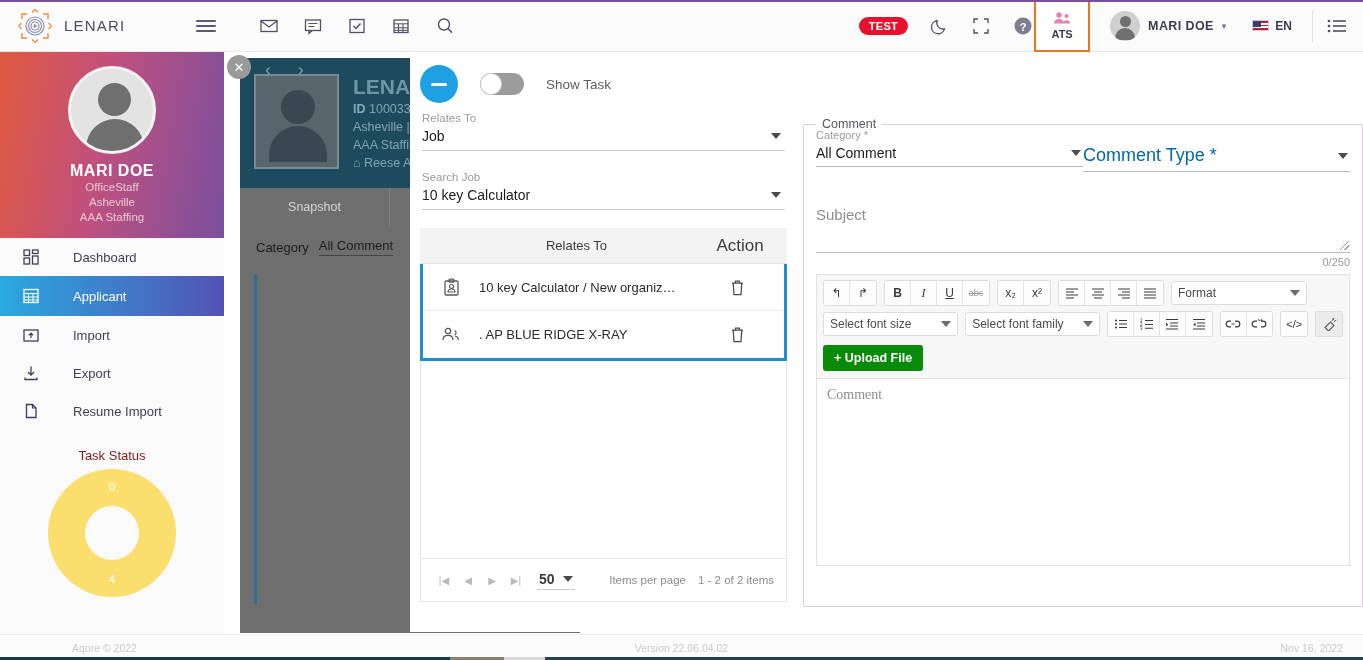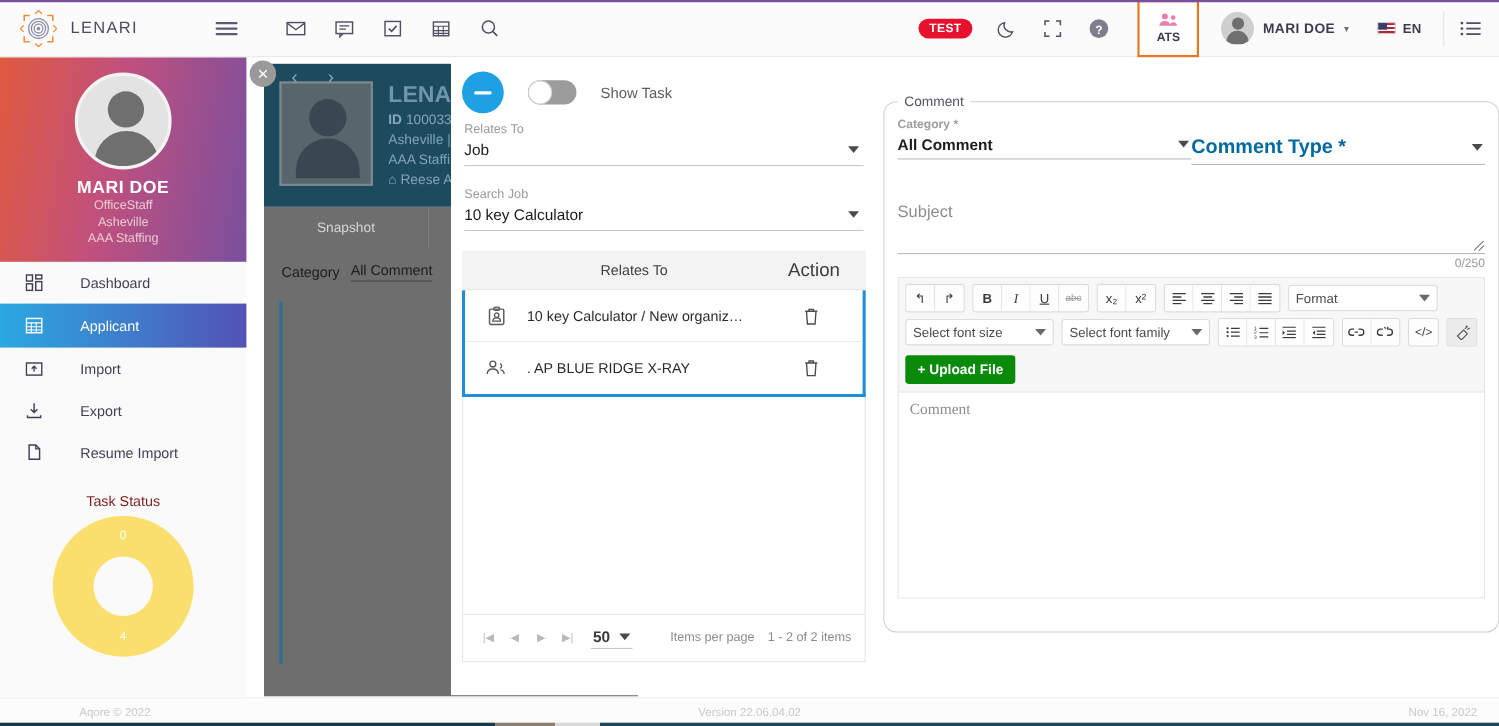--- a/index.html
+++ b/index.html
@@ -24,21 +24,21 @@
   .hamburger i { display:block; width:20px; height:2px; background:#5a5a72; border-radius:1px;}
   .topicons { display:flex; align-items:center; gap:22px; margin-left:42px; }
   .ticon { width:22px; height:22px; color:#4f4f66; display:flex; align-items:center; justify-content:center; cursor:pointer;}
   .topright { margin-left:auto; display:flex; align-items:center; height:52px;}
   .badge-test {
     background:#e8112d; color:#fff; font-size:11px; font-weight:700;
     padding:3px 10px; border-radius:10px; letter-spacing:.3px;
   }
   .tr-item { display:flex; align-items:center; justify-content:center; margin-left:22px; color:#4f4f66; cursor:pointer;}
   .ats-box {
-    margin-left:24px; border:2px solid #e87722; height:52px; width:56px;
+    border:2px solid #e87722; height:52px; width:56px;
     display:flex; flex-direction:column; align-items:center; justify-content:center; gap:1px;
     background:#fff; cursor:pointer;
   }
   .ats-label { font-size:11px; font-weight:700; color:#3c3c50;}
   .user-block { display:flex; align-items:center; gap:8px; margin-left:20px; cursor:pointer;}
   .avatar-sm { width:30px; height:30px; border-radius:50%; background:#cfcfcf; overflow:hidden; position:relative;}
   .avatar-sm:before { content:""; position:absolute; width:11px; height:11px; border-radius:50%; background:#6f6f6f; left:9.5px; top:5px;}
   .avatar-sm:after { content:""; position:absolute; width:20px; height:12px; border-radius:10px 10px 0 0; background:#6f6f6f; left:5px; top:17px;}
   .uname { font-size:12.5px; font-weight:700; color:#3c3c50; letter-spacing:.4px;}
   .caret { font-size:9px; color:#6d6d80;}
@@ -113,23 +113,23 @@
   .grow .txt { flex:1; font-size:13px; color:#2b2b2b; white-space:nowrap; overflow:hidden; text-overflow:ellipsis; padding-right:8px;}
   .grow .act { width:94px; display:flex; align-items:center; justify-content:center; cursor:pointer; color:#4a4a4a;}
   .grid-body-fill { border-left:1px solid #e6e6e6; border-right:1px solid #e6e6e6; height:197px; background:#fff;}
   .pager { display:flex; align-items:center; height:44px; border:1px solid #e6e6e6; padding:0 12px; gap:2px; background:#fff;}
   .pg-btn { width:22px; height:22px; display:flex; align-items:center; justify-content:center; font-size:10px; color:#b9b9b9; cursor:pointer;}
   .pg-size { display:flex; align-items:center; gap:8px; margin-left:8px; border-bottom:1px solid #c9c9c9; padding:0 2px 2px;}
   .pg-size span { font-size:14px; font-weight:700; color:#3a3a3a;}
   .pg-info { margin-left:auto; display:flex; gap:12px; font-size:11.5px; color:#8c8c8c;}
 
   .modal-right { position:absolute; left:393px; top:40px; width:560px; height:540px;}
-  .fieldset { position:relative; border:1px solid #d6cfd6; border-radius:12px; height:483px; padding:14px 12px 0;}
+  .fieldset { position:relative; border:1px solid #d6cfd6; border-radius:2px; height:483px; padding:4px 12px 0;margin-top:32px;}
   .legend { position:absolute; top:-8px; left:12px; background:#fff; padding:0 6px; font-size:12.5px; color:#55555f;}
-  .two-col { display:flex; font-weight:bold;}
+  .two-col { display:flex; }
   .col { flex:1;}
   .sel-label { font-size:11px; color:#9d9d9d;}
   .sel-ctl { display:flex; align-items:center; justify-content:space-between; border-bottom:1px solid #b9b9b9; padding:4px 2px 5px 0;}
   .sel-val { font-size:14px; color:#1b1b1b;}
   .sel-ph { font-size:18px; color:#0369a1;text-align:center;}
   .subject { margin-top:34px; position:relative;}
   .subject .ph { font-size:15px; color:#8d8d8d;}
   .subject .line { border-bottom:1px solid #b9b9b9; height:30px; position:relative;}
   .resize { position:absolute; right:1px; bottom:2px; width:9px; height:9px;
      background:linear-gradient(135deg,transparent 45%,#9a9a9a 45% 55%,transparent 55%),

